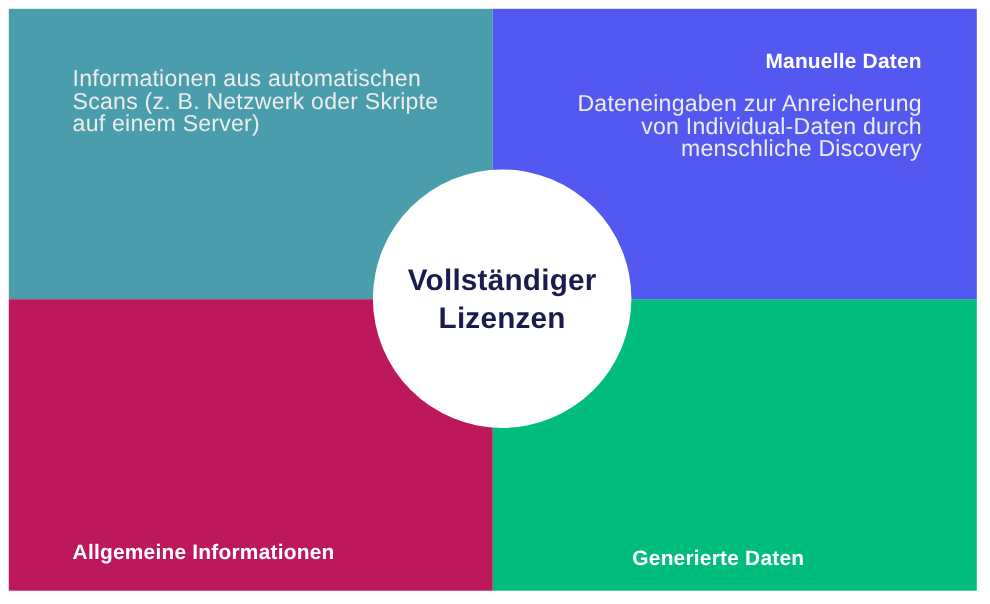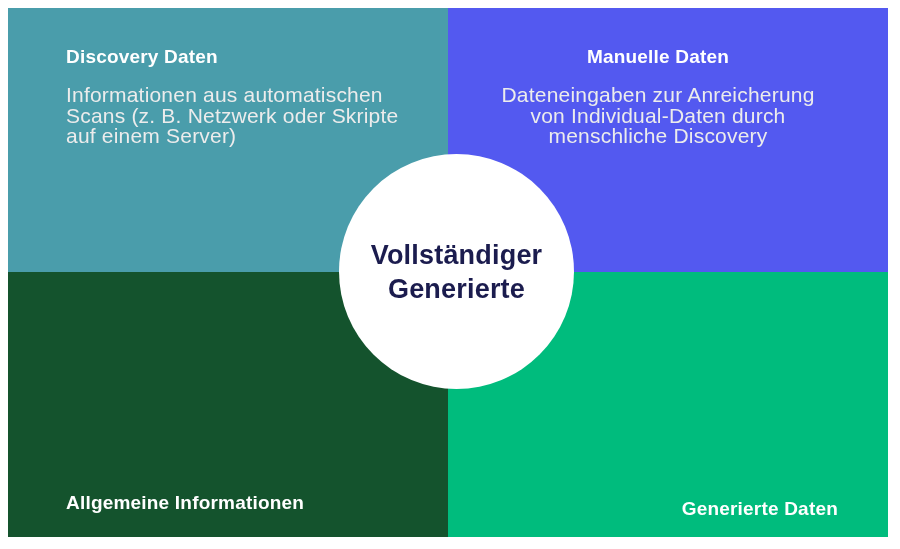--- a/index.html
+++ b/index.html
@@ -35,21 +35,21 @@
   }
   .quad p {
     margin: 17px 0 0 0;
     font-size: 21px;
     line-height: 20.5px;
     color: #ececec;
     letter-spacing: 0.2px;
     white-space: pre-line;
   }
   .quad.tl { padding: 37px 30px 0 58px; text-align: left; }
-  .quad.tr { padding: 37px 50px 0 30px; text-align: center; }
+  .quad.tr { padding: 37px 50px 0 30px; text-align: right; }
   .quad.bl {
     padding: 0 30px 23px 58px; text-align: left;
     display: flex; flex-direction: column; justify-content: flex-end;
   }
   .quad.br {
     padding: 0 50px 17px 20px; text-align: right;
     display: flex; flex-direction: column; justify-content: flex-end;
   }
   .center-circle {
     position: absolute;
@@ -73,40 +73,39 @@
     letter-spacing: 0.2px;
   }
 </style>
 </head>
 <body>
 
 <div class="canvas">
   <div class="grid">
 
     <section class="quad tl" style="background: rgb(74, 157, 171);">
-      <h2>Discovery Daten</h2>
       <p>Informationen aus automatischen
 Scans (z. B. Netzwerk oder Skripte
 auf einem Server)</p>
     </section>
 
     <section class="quad tr" style="background: rgb(83, 89, 240);">
       <h2>Manuelle Daten</h2>
       <p>Dateneingaben zur Anreicherung
 von Individual-Daten durch
 menschliche Discovery</p>
     </section>
 
-    <section class="quad bl" style="background: #14532d;">
+    <section class="quad bl" style="background: #be185d;">
       <h2>Allgemeine Informationen</h2>
     </section>
 
-    <section class="quad br" style="background: rgb(0, 188, 125);">
+    <section class="quad br" style="background: rgb(0, 188, 125); align-items: center;">
       <h2>Generierte Daten</h2>
     </section>
 
   </div>
 
   <div class="center-circle">
     <div class="center-label">Vollständiger
-Generierte</div>
+Lizenzen</div>
   </div>
 </div>
 
 </body></html>

